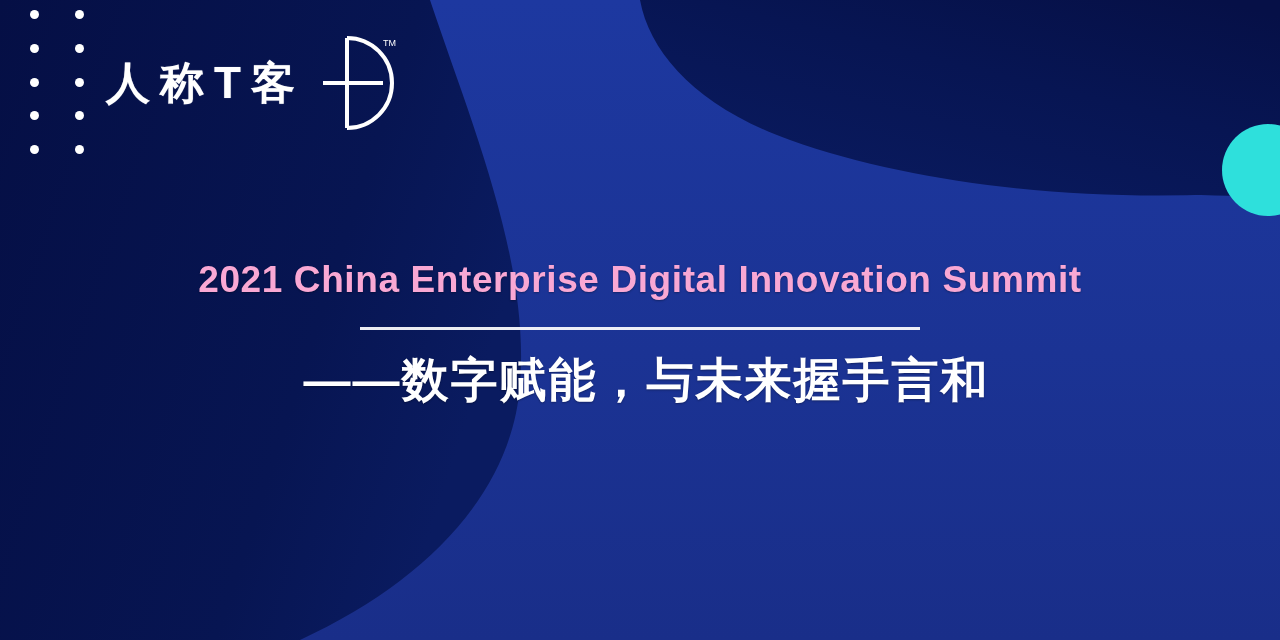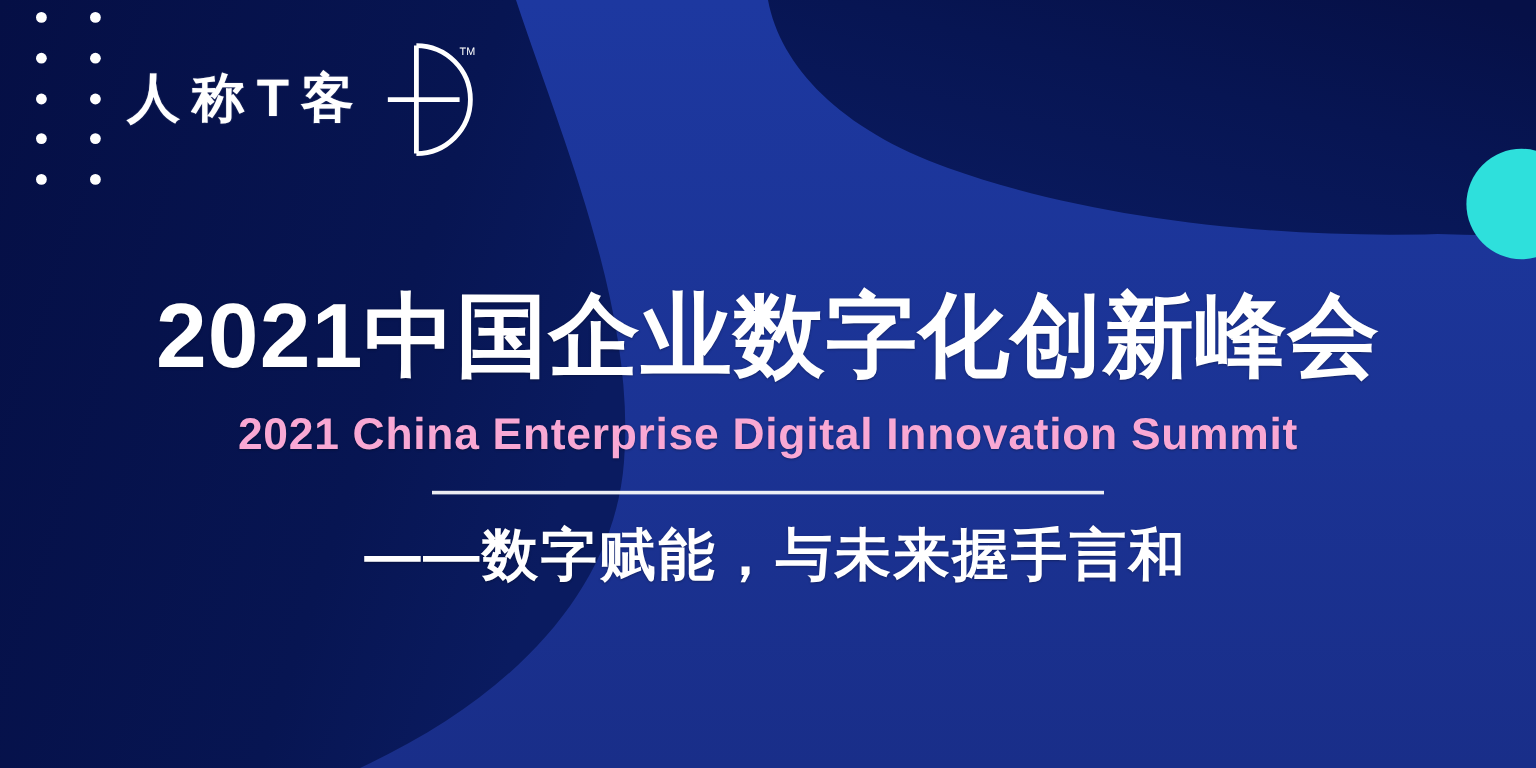--- a/index.html
+++ b/index.html
@@ -176,19 +176,18 @@
         <path d="M24,10 A45,45 0 0 1 24,100" stroke="#ffffff" stroke-width="4" fill="none"></path>
 
         <line x1="0" y1="55" x2="60" y2="55" stroke="#ffffff" stroke-width="4"></line>
 
         <text x="60" y="18" fill="#ffffff" font-size="9" font-family="Liberation Sans, sans-serif">TM</text>
       </svg>
     </span>
   </div>
 
   <div id="headline-block">
-    <div id="title-cn">2021中国企业数字化创新峰会</div>
     <div id="title-en">2021 China Enterprise Digital Innovation Summit</div>
     <div id="divider"></div>
     <div id="tagline">——数字赋能，与未来握手言和</div>
   </div>
 
 </div>
 
 </body></html>

